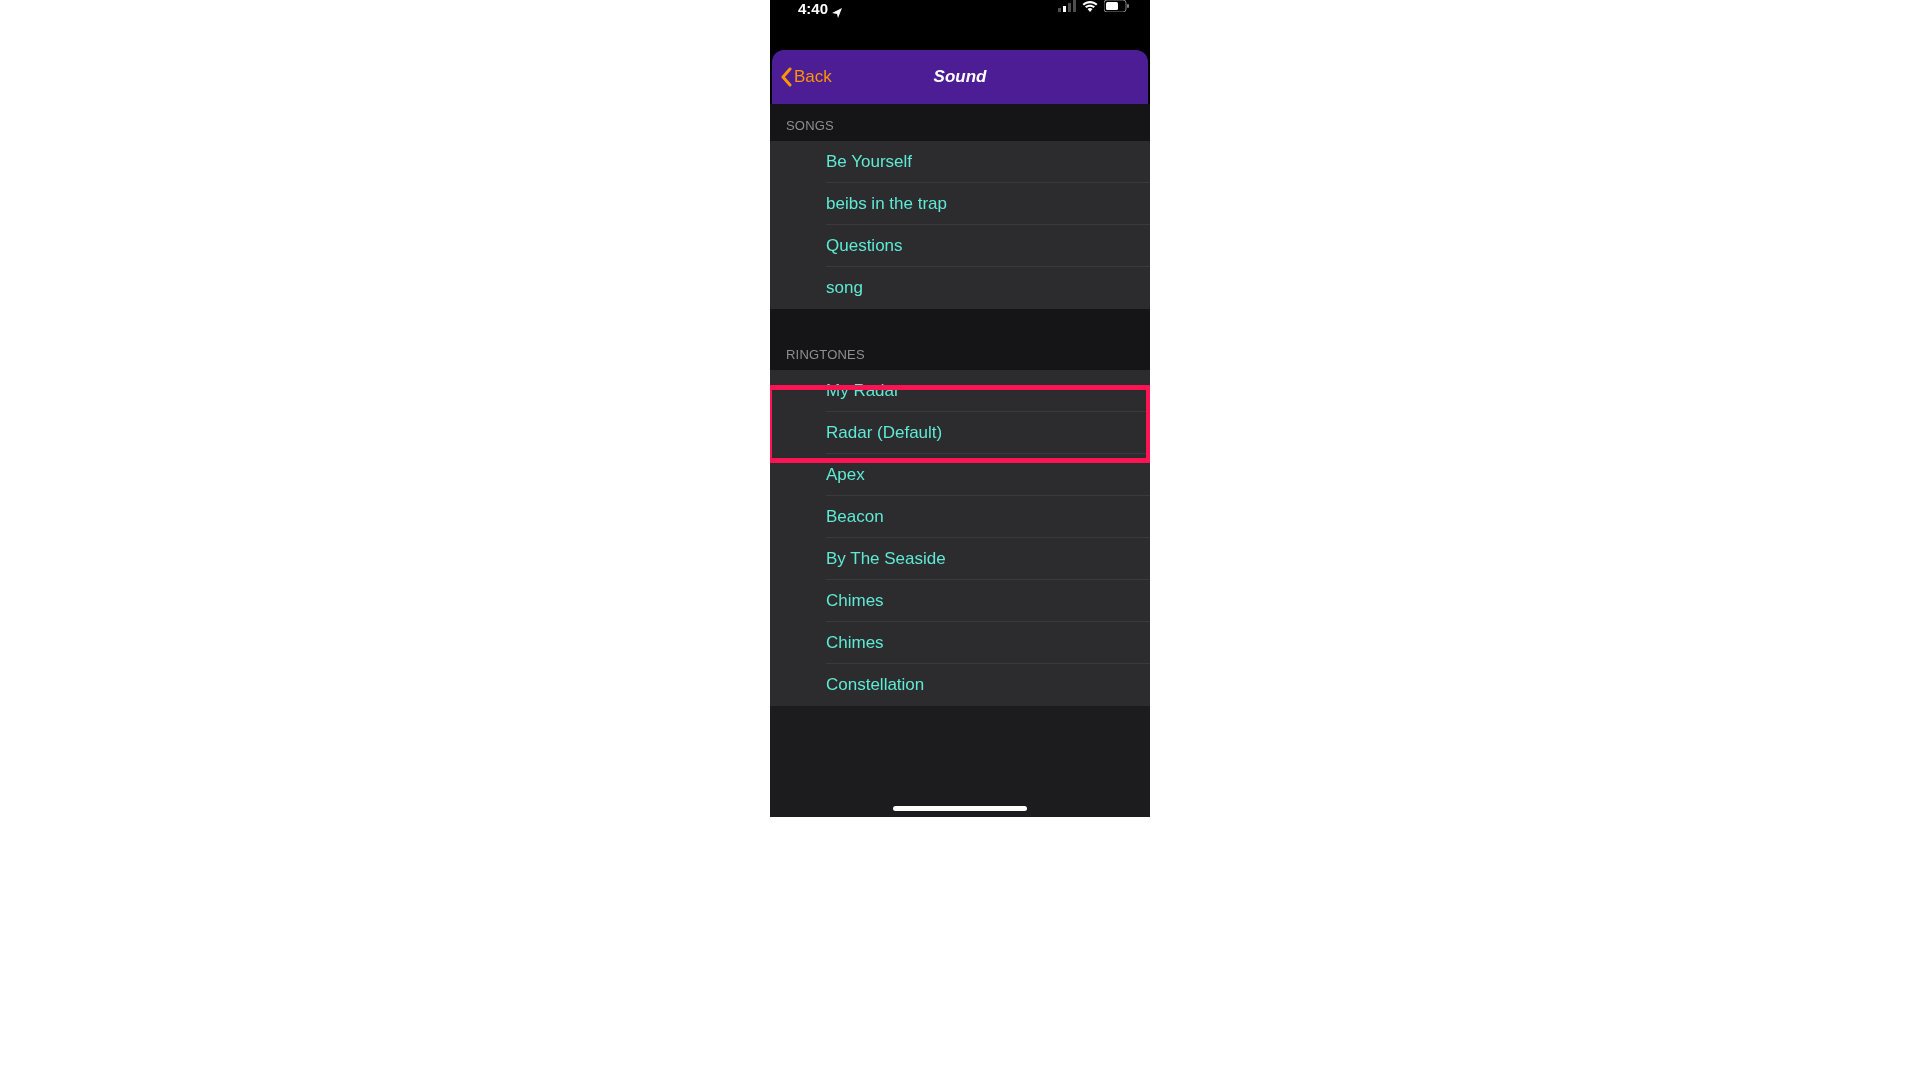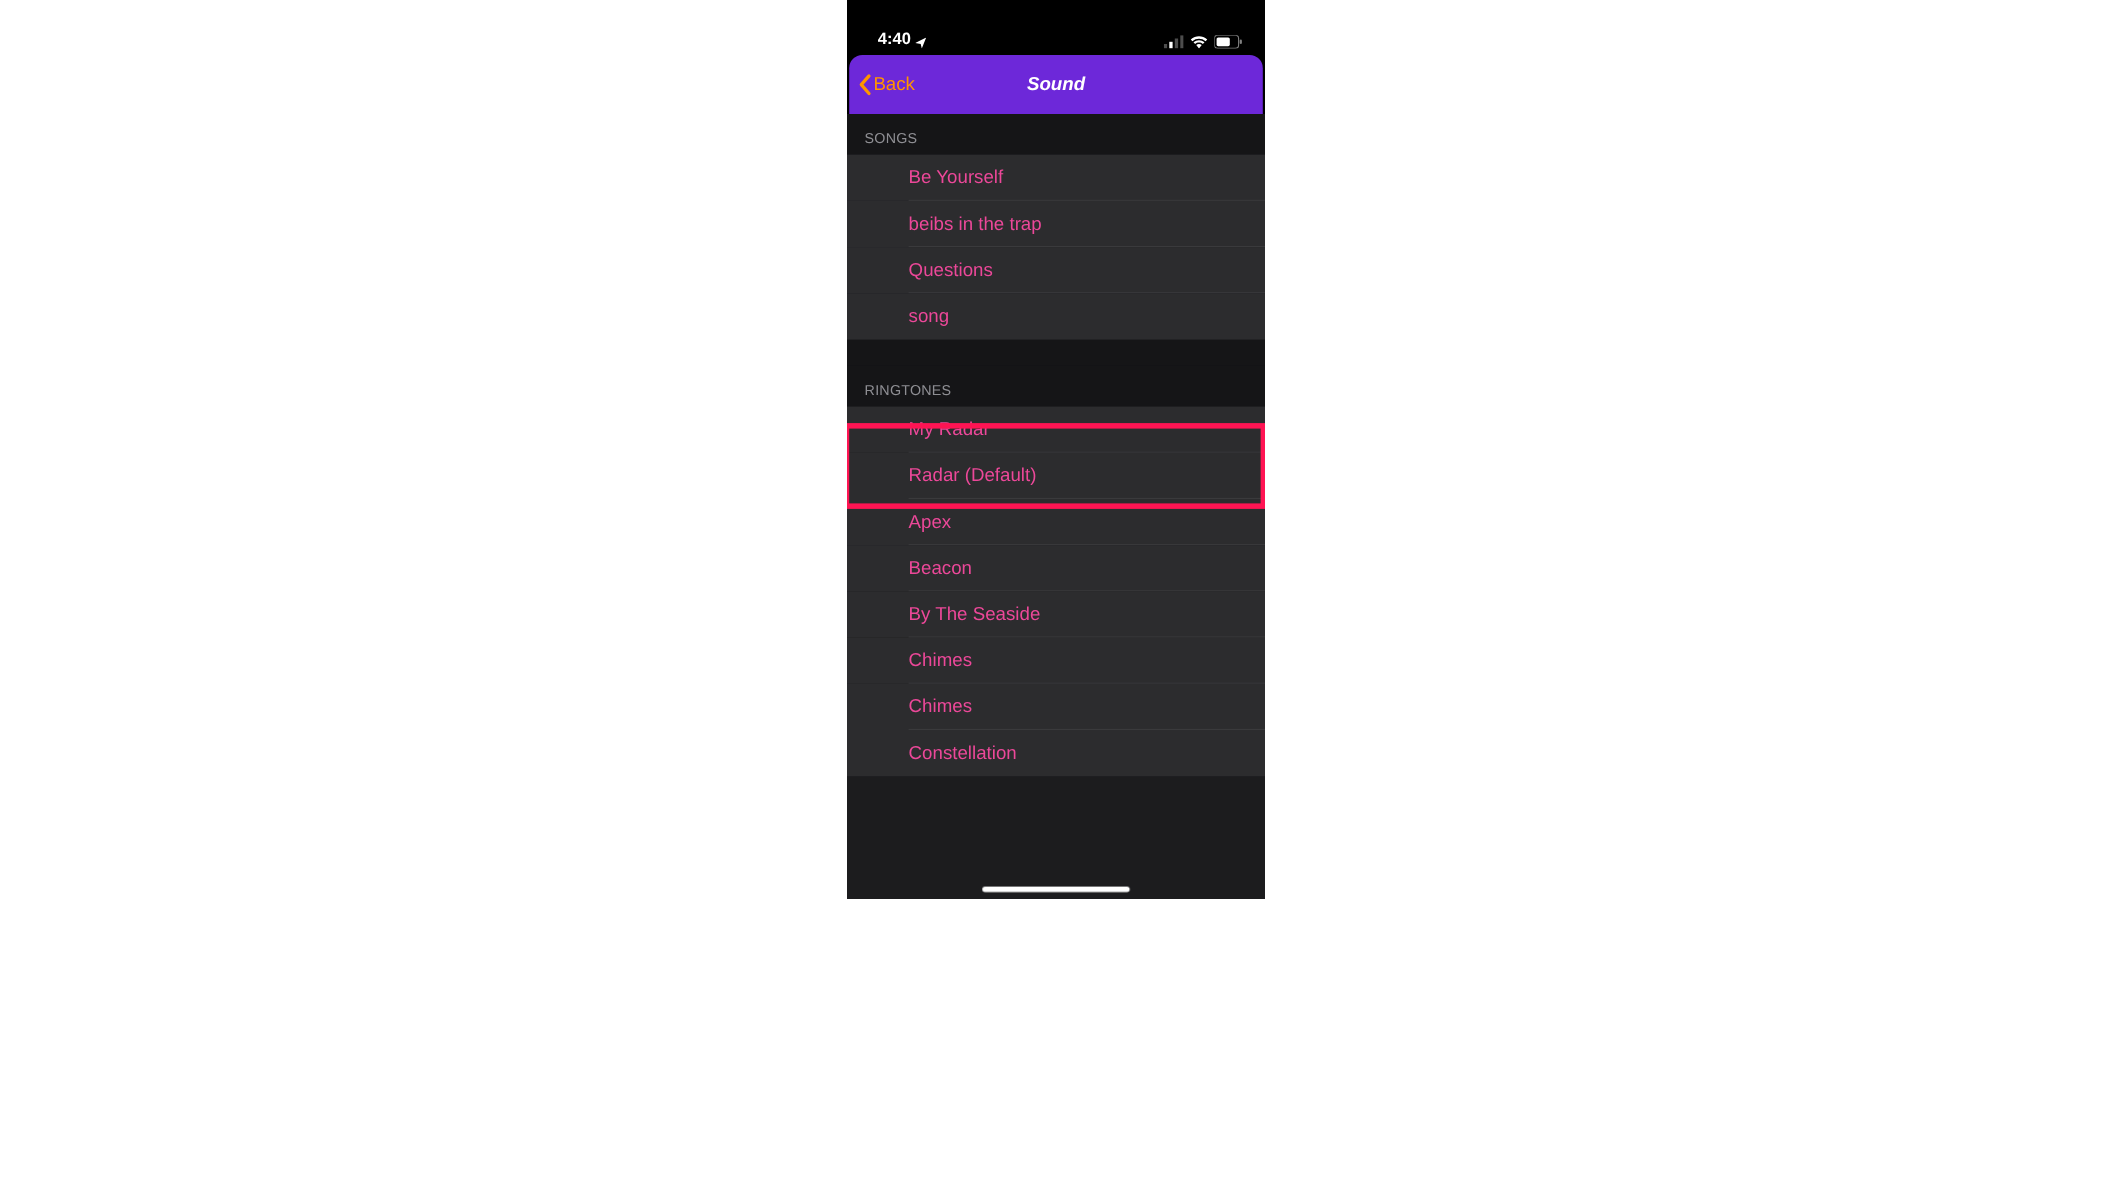--- a/index.html
+++ b/index.html
@@ -22,21 +22,21 @@
       background: #000000;
       border-radius: 0;
       overflow: hidden;
       position: relative;
     }
     .status-bar {
       height: 44px;
       background: #000000;
       display: flex;
       justify-content: space-between;
-      align-items: flex-end;
+      align-items: flex-start;
       padding: 0 20px 0 28px;
       color: #ffffff;
       font-size: 15px;
       font-weight: 600;
     }
     .status-left {
       display: flex;
       align-items: center;
       gap: 4px;
     }
@@ -56,21 +56,21 @@
     .signal-icon, .wifi-icon, .battery-icon {
       display: inline-flex;
       align-items: center;
     }
     .nav-bar-outer {
       background: #000000;
       padding-top: 6px;
     }
     .nav-bar {
       height: 54px;
-      background: #6d28d9;
+      background: #4c1d95;
       display: flex;
       align-items: center;
       position: relative;
       padding: 0 24px;
       border-top-left-radius: 12px;
       border-top-right-radius: 12px;
       margin: 0 2px;
     }
     .back-button {
       display: flex;
@@ -104,21 +104,21 @@
     .section-header {
       background: #151517;
       color: #8e8e93;
       font-size: 13px;
       padding: 14px 16px 8px 16px;
       text-transform: uppercase;
       letter-spacing: 0.2px;
     }
     .list-item {
       background: #2c2c2e;
-      color: #ec4899;
+      color: #5eead4;
       font-size: 17px;
       padding: 11px 16px 11px 56px;
       position: relative;
       display: flex;
       align-items: flex-start;
       justify-content: space-between;
       cursor: pointer;
     }
     .list-item-separator {
       position: absolute;

